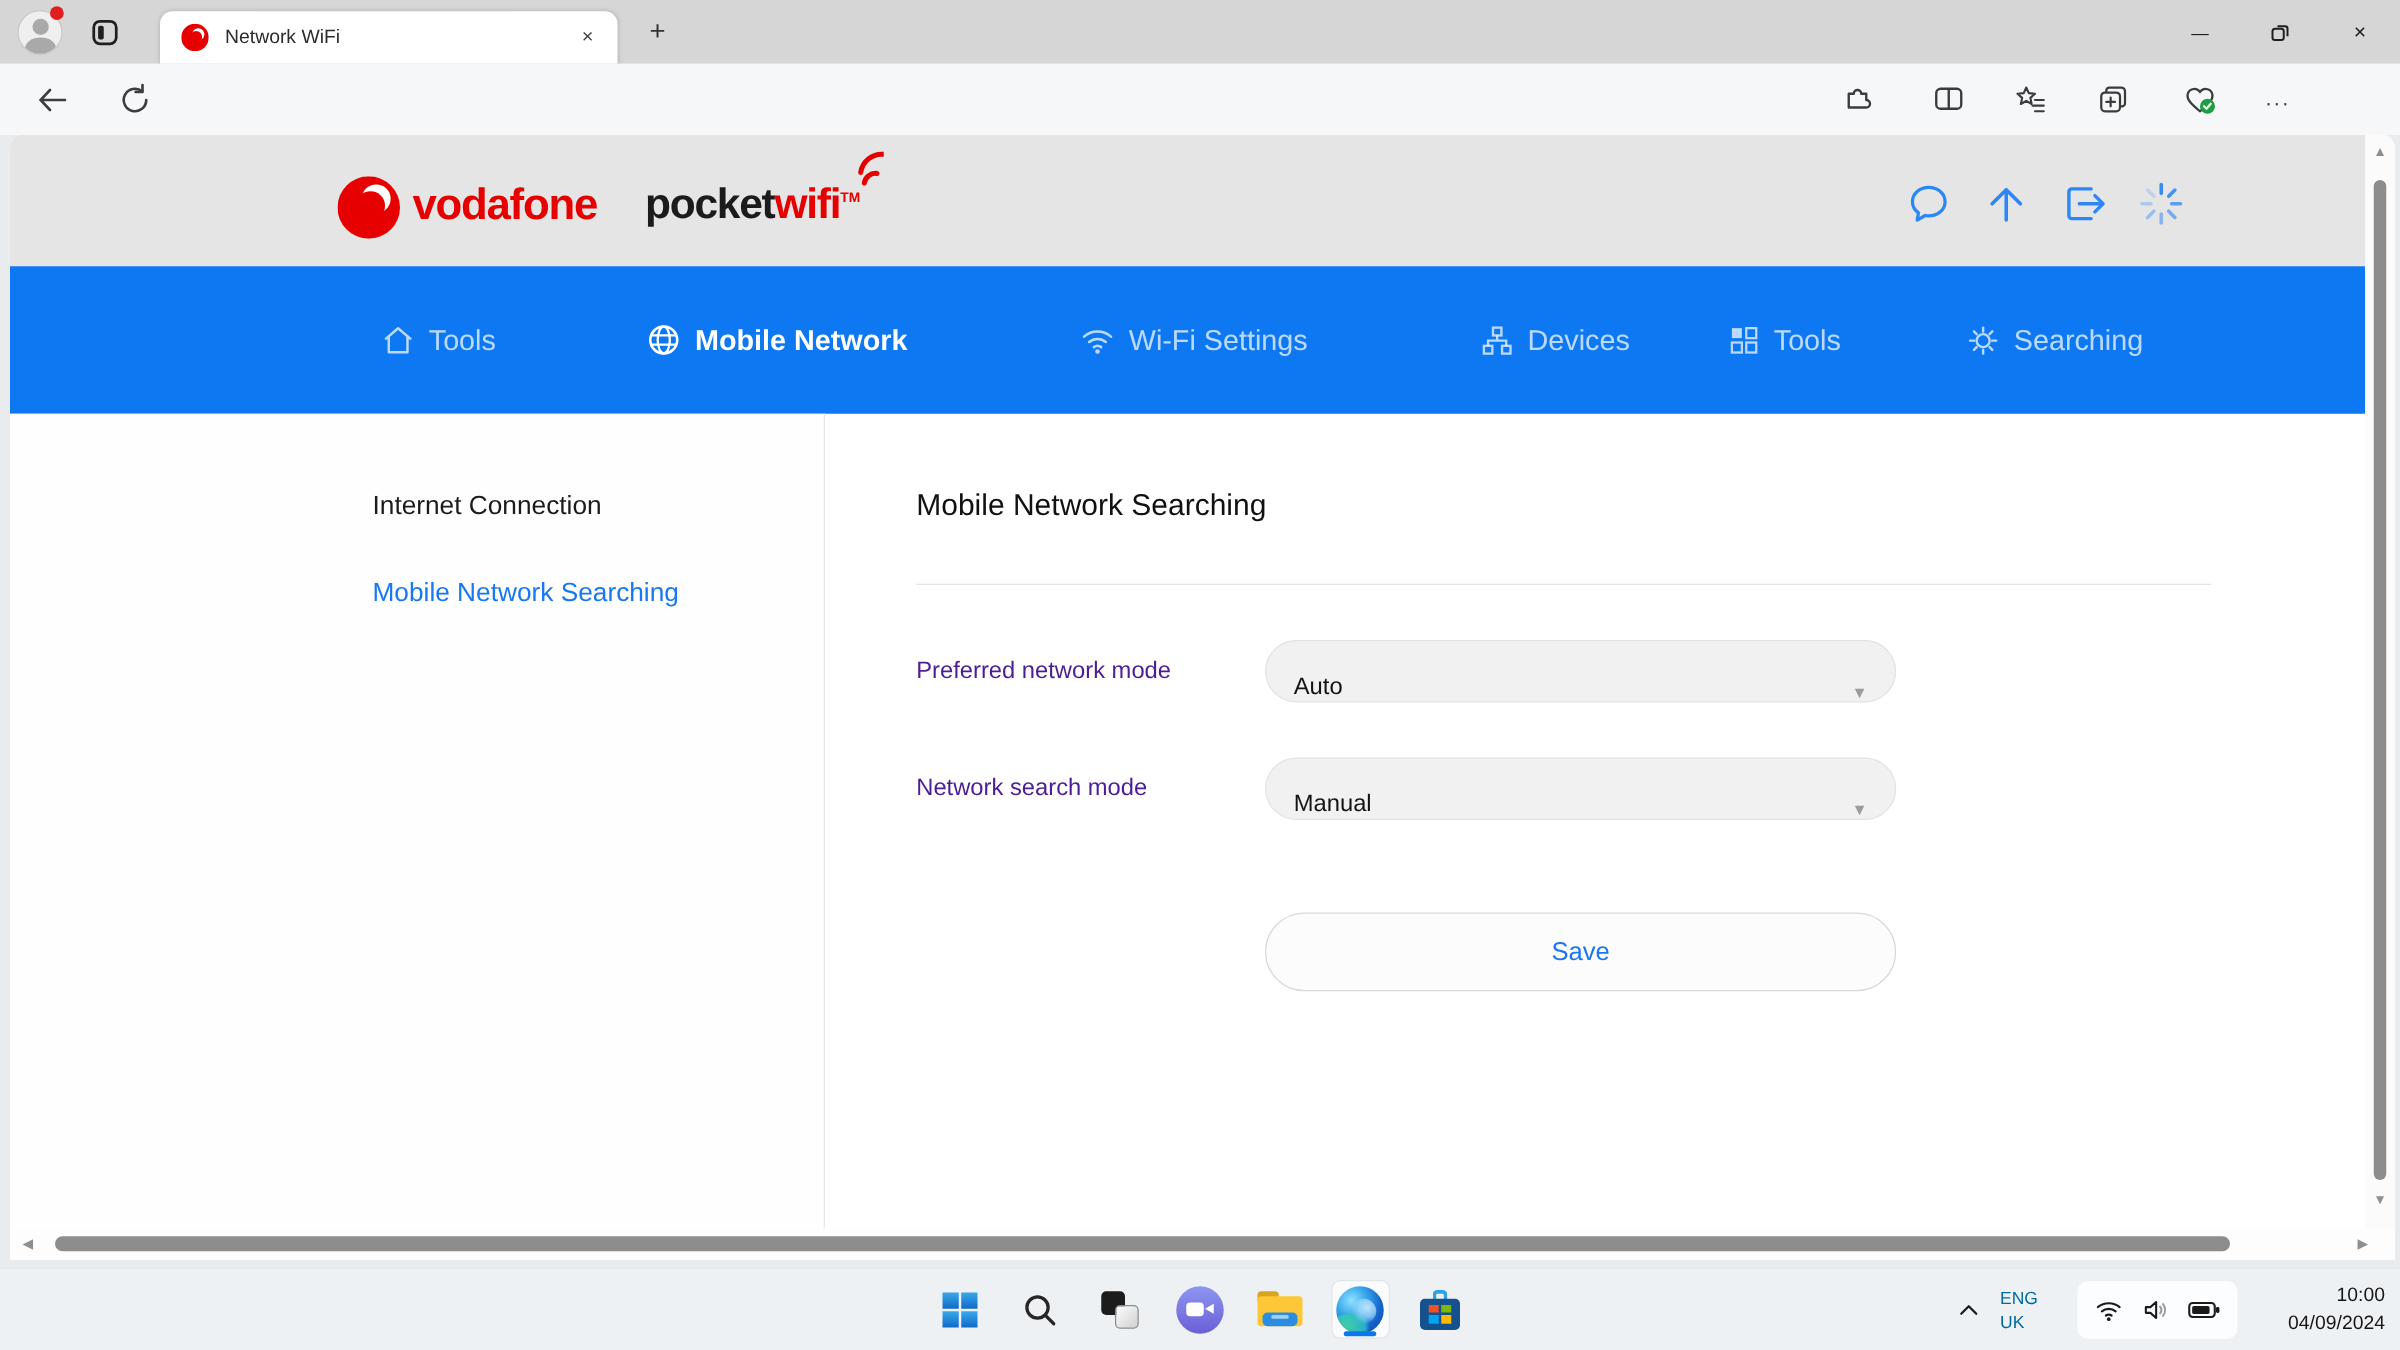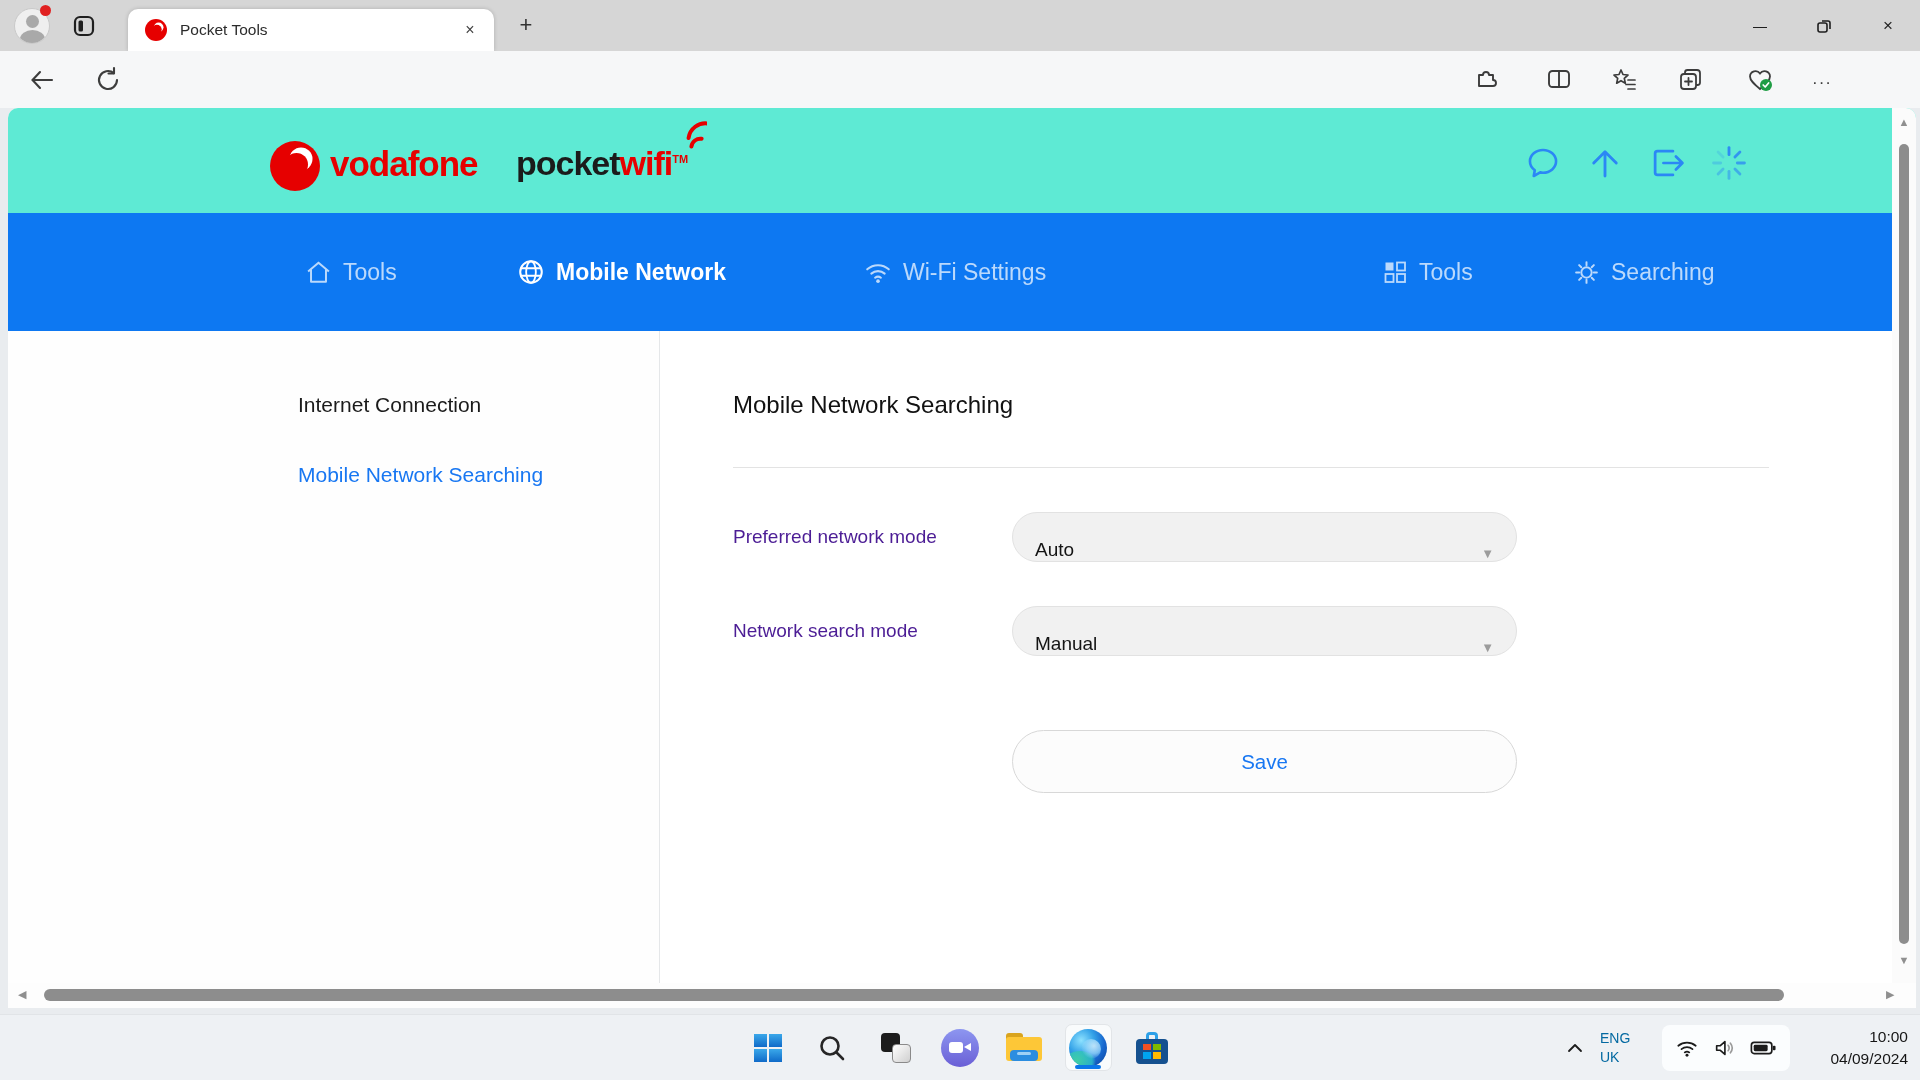--- a/index.html
+++ b/index.html
@@ -45,21 +45,21 @@
   .star-glyph { font-size:21px; line-height:20px; }
   .dots-glyph { font-size:17px; letter-spacing:1px; color:#3c3c3c; }
   .copilot { position:absolute; top:66px; width:27px; height:27px; border-radius:50%;
              background:linear-gradient(135deg,#7cc8ff 0%,#2f7df6 38%,#1f57c9 60%,#49c7c1 100%); }
   .copilot::after { content:""; position:absolute; left:6px; top:6px; width:15px; height:15px; border-radius:50%;
              background:radial-gradient(circle at 70% 30%, #dff4ff 0%, #8ed0ff 45%, transparent 70%); opacity:.85; }
 
   
   .page { position:absolute; left:8px; top:108px; width:1908px; height:900px; background:#ffffff;
           border-radius:10px 10px 0 0; overflow:hidden; }
-  .pg-header { position:absolute; left:0; top:0; width:100%; height:105px; background:#5eead4; }
+  .pg-header { position:absolute; left:0; top:0; width:100%; height:105px; background:#e5e5e5; }
   .vlogo { position:absolute; left:262px; top:33px; width:50px; height:50px; }
   .vtext { position:absolute; left:322px; top:36px; font-size:35px; font-weight:700; color:#e60000; letter-spacing:-1px; }
   .ptext { position:absolute; left:508px; top:36px; font-size:34px; font-weight:700; letter-spacing:-1px; }
   .ptext .pk { color:#1b1b1b; }
   .ptext .wf { color:#e60000; }
   .ptext .tm { font-size:11px; color:#e60000; vertical-align:super; font-weight:700; letter-spacing:0; }
   .plogo-arcs { position:absolute; left:663px; top:12px; width:36px; height:30px; }
   .hdr-icons { position:absolute; left:1516px; top:36px; display:flex; gap:24px; }
   .hdr-icons .hbtn { width:38px; height:38px; color:#2b87f5; }
 
@@ -153,21 +153,21 @@
         <rect x="6.5" y="6.5" width="4.5" height="11" rx="1.5" fill="#1f1f1f"></rect>
       </svg>
     </div>
 
     <div class="tab">
       <svg class="tab-favicon" viewBox="0 0 50 50">
         <circle cx="25" cy="25" r="25" fill="#e60000"></circle>
         <circle cx="31" cy="19" r="11" fill="#ffffff"></circle>
         <circle cx="27" cy="24" r="11" fill="#e60000"></circle>
       </svg>
-      <span class="tab-title">Pocket Tools</span>
+      <span class="tab-title">Network WiFi</span>
       <span class="tab-close">×</span>
     </div>
     <span class="newtab">+</span>
 
     <div class="wincontrols">
       <div class="winbtn min">—</div>
       <div class="winbtn">
         <svg width="16" height="16" viewBox="0 0 16 16">
           <rect x="2" y="5" width="9" height="9" rx="2" fill="none" stroke="#1f1f1f" stroke-width="1.6"></rect>
           <path d="M6 3 h6 a2 2 0 0 1 2 2 v6" fill="none" stroke="#1f1f1f" stroke-width="1.6"></path>
@@ -306,20 +306,29 @@
         </svg>
         <span>Mobile Network</span>
       </div>
       <div class="nav-item" style="left:856px;">
         <svg width="28" height="28" viewBox="0 0 26 26">
           <path d="M3 10.5 a15 15 0 0 1 20 0 M6.8 14.5 a9.5 9.5 0 0 1 12.4 0 M10.3 18.3 a4.5 4.5 0 0 1 5.4 0" fill="none" stroke="currentColor" stroke-width="1.9" stroke-linecap="round"></path>
           <circle cx="13" cy="21.5" r="1.7" fill="currentColor"></circle>
         </svg>
         <span>Wi-Fi Settings</span>
       </div>
+      <div class="nav-item" style="left:1176px;">
+        <svg width="27" height="27" viewBox="0 0 26 26">
+          <rect x="10" y="3" width="6.5" height="6" fill="none" stroke="currentColor" stroke-width="1.8"></rect>
+          <path d="M13.2 9 v4 M6.2 17 v-4 h14 v4" fill="none" stroke="currentColor" stroke-width="1.8"></path>
+          <rect x="3" y="17" width="6.5" height="6" fill="none" stroke="currentColor" stroke-width="1.8"></rect>
+          <rect x="17" y="17" width="6.5" height="6" fill="none" stroke="currentColor" stroke-width="1.8"></rect>
+        </svg>
+        <span>Devices</span>
+      </div>
       <div class="nav-item" style="left:1374px;">
         <svg width="26" height="26" viewBox="0 0 26 26">
           <rect x="3.5" y="3.5" width="8" height="8" fill="currentColor"></rect>
           <rect x="15" y="3.5" width="8" height="8" fill="none" stroke="currentColor" stroke-width="1.8"></rect>
           <rect x="3.5" y="15" width="8" height="8" fill="none" stroke="currentColor" stroke-width="1.8"></rect>
           <rect x="15" y="15" width="8" height="8" fill="none" stroke="currentColor" stroke-width="1.8"></rect>
         </svg>
         <span>Tools</span>
       </div>
       <div class="nav-item" style="left:1565px;">

